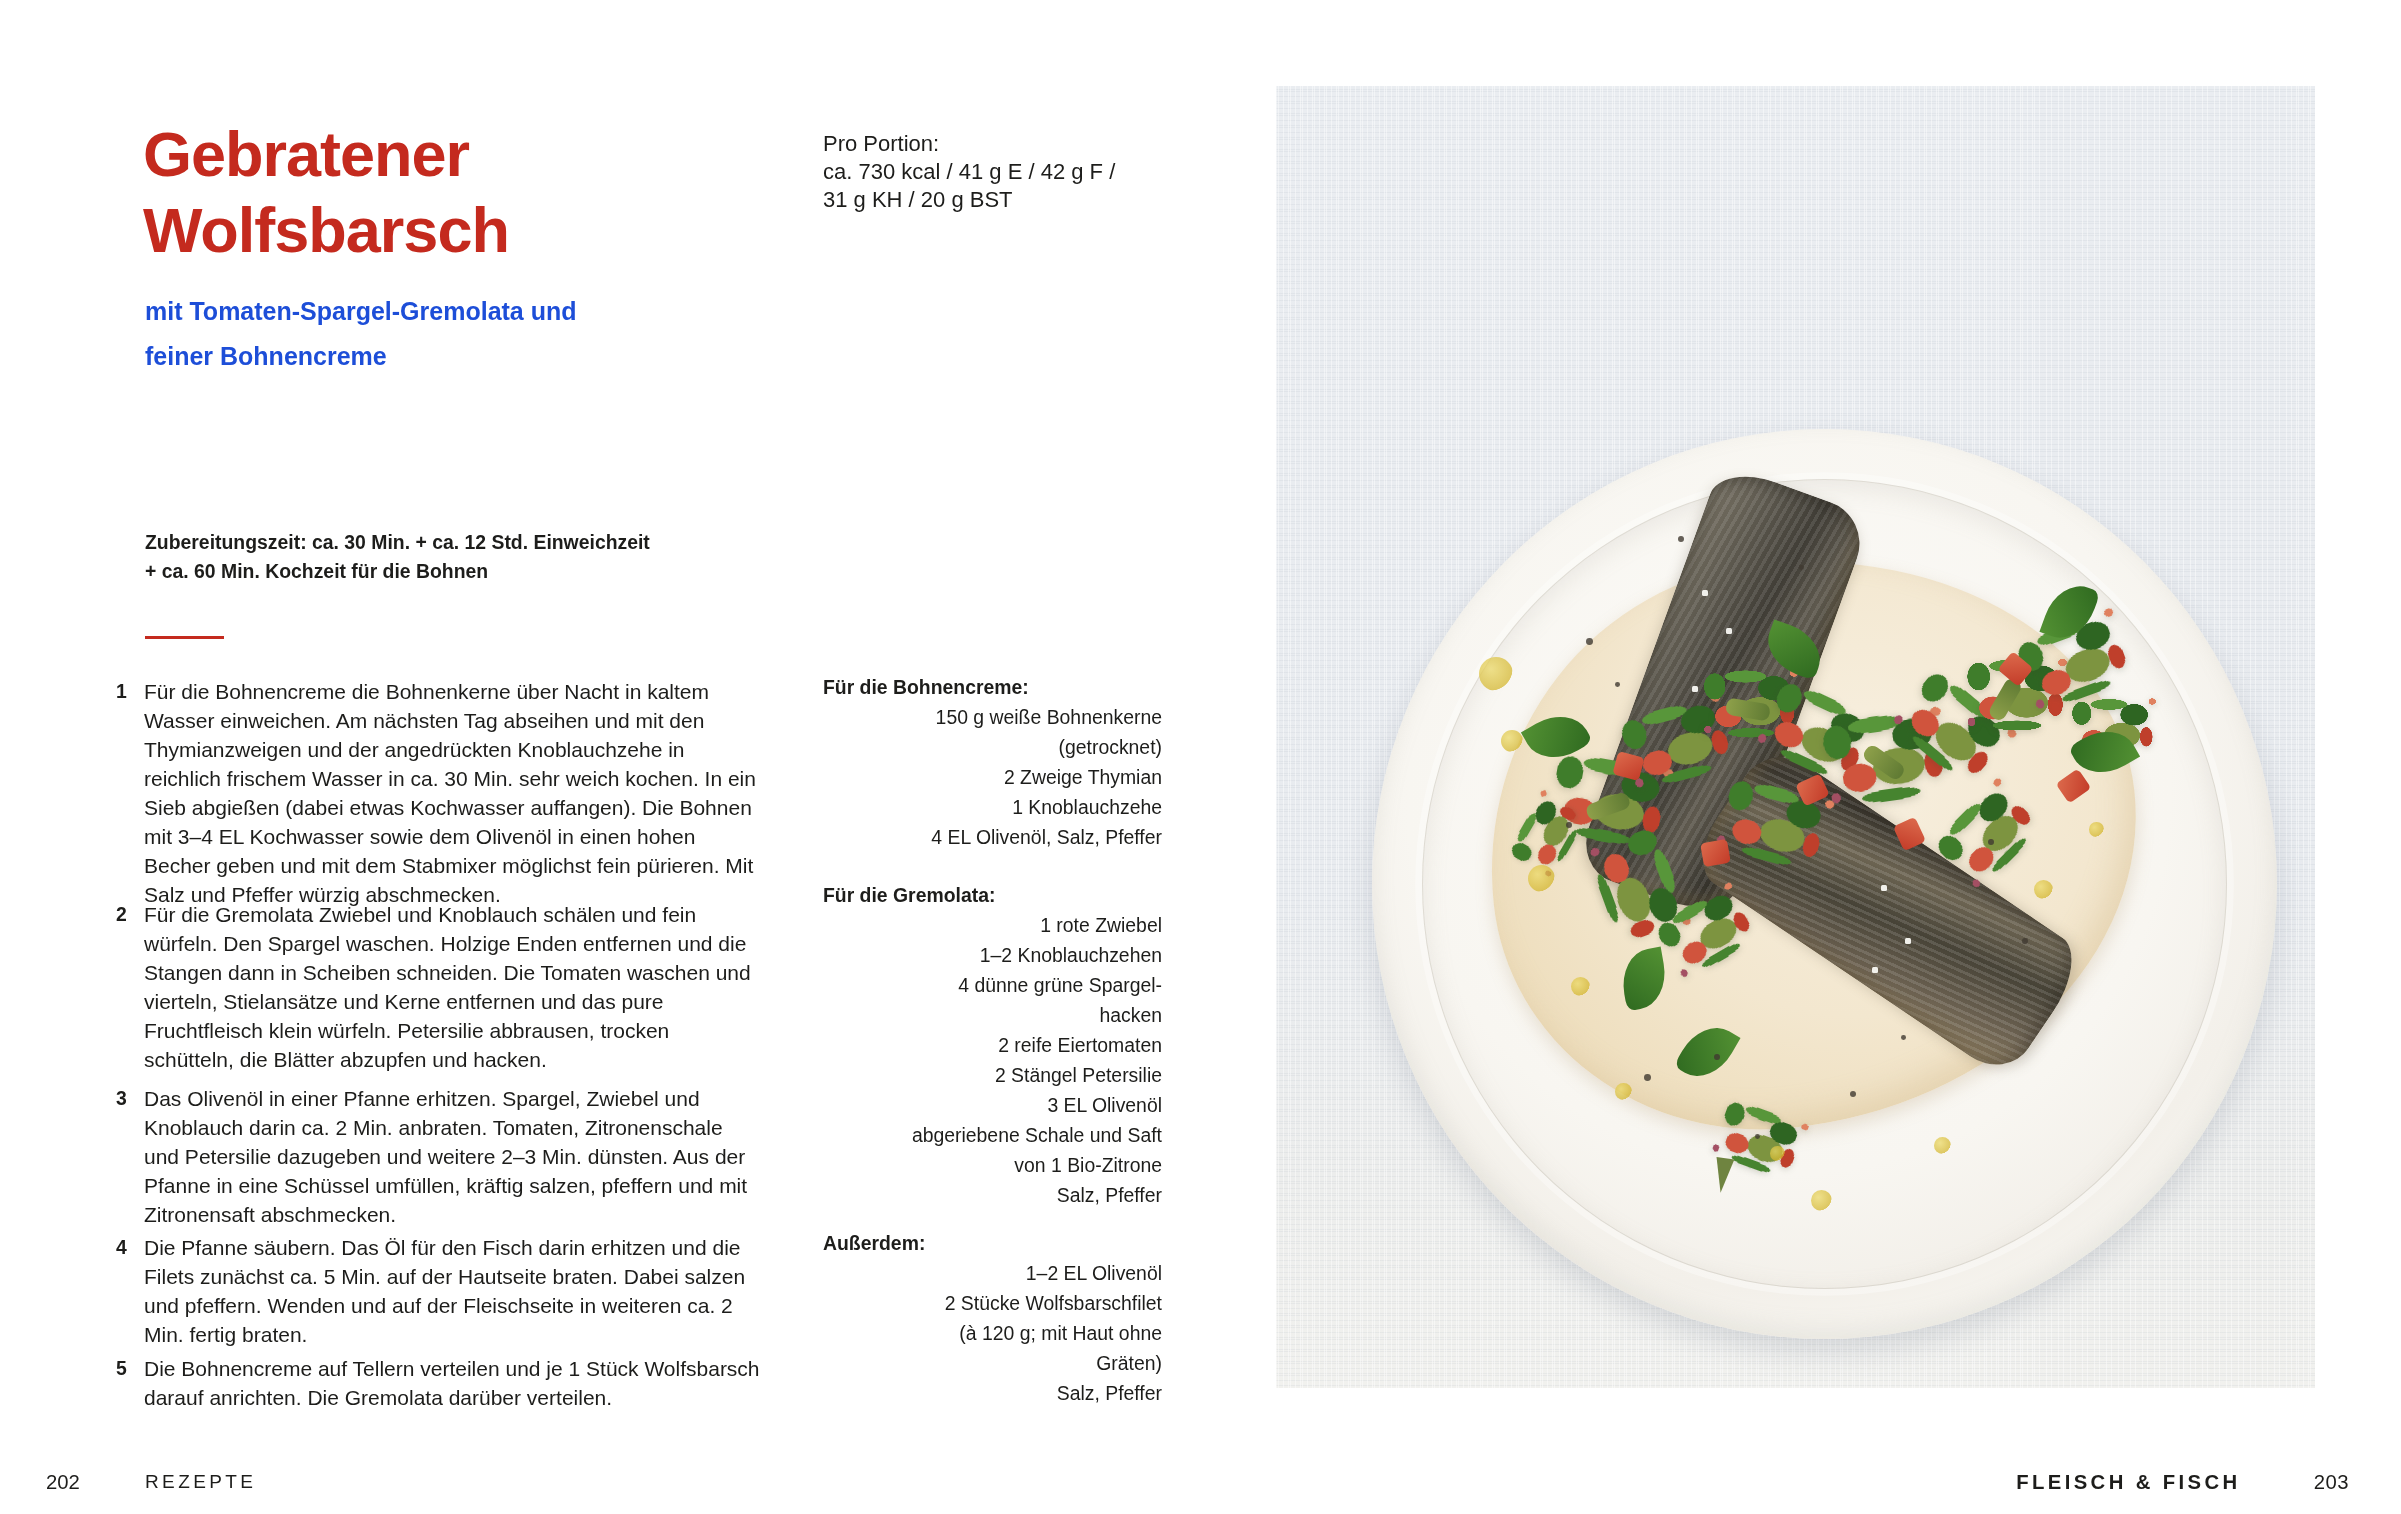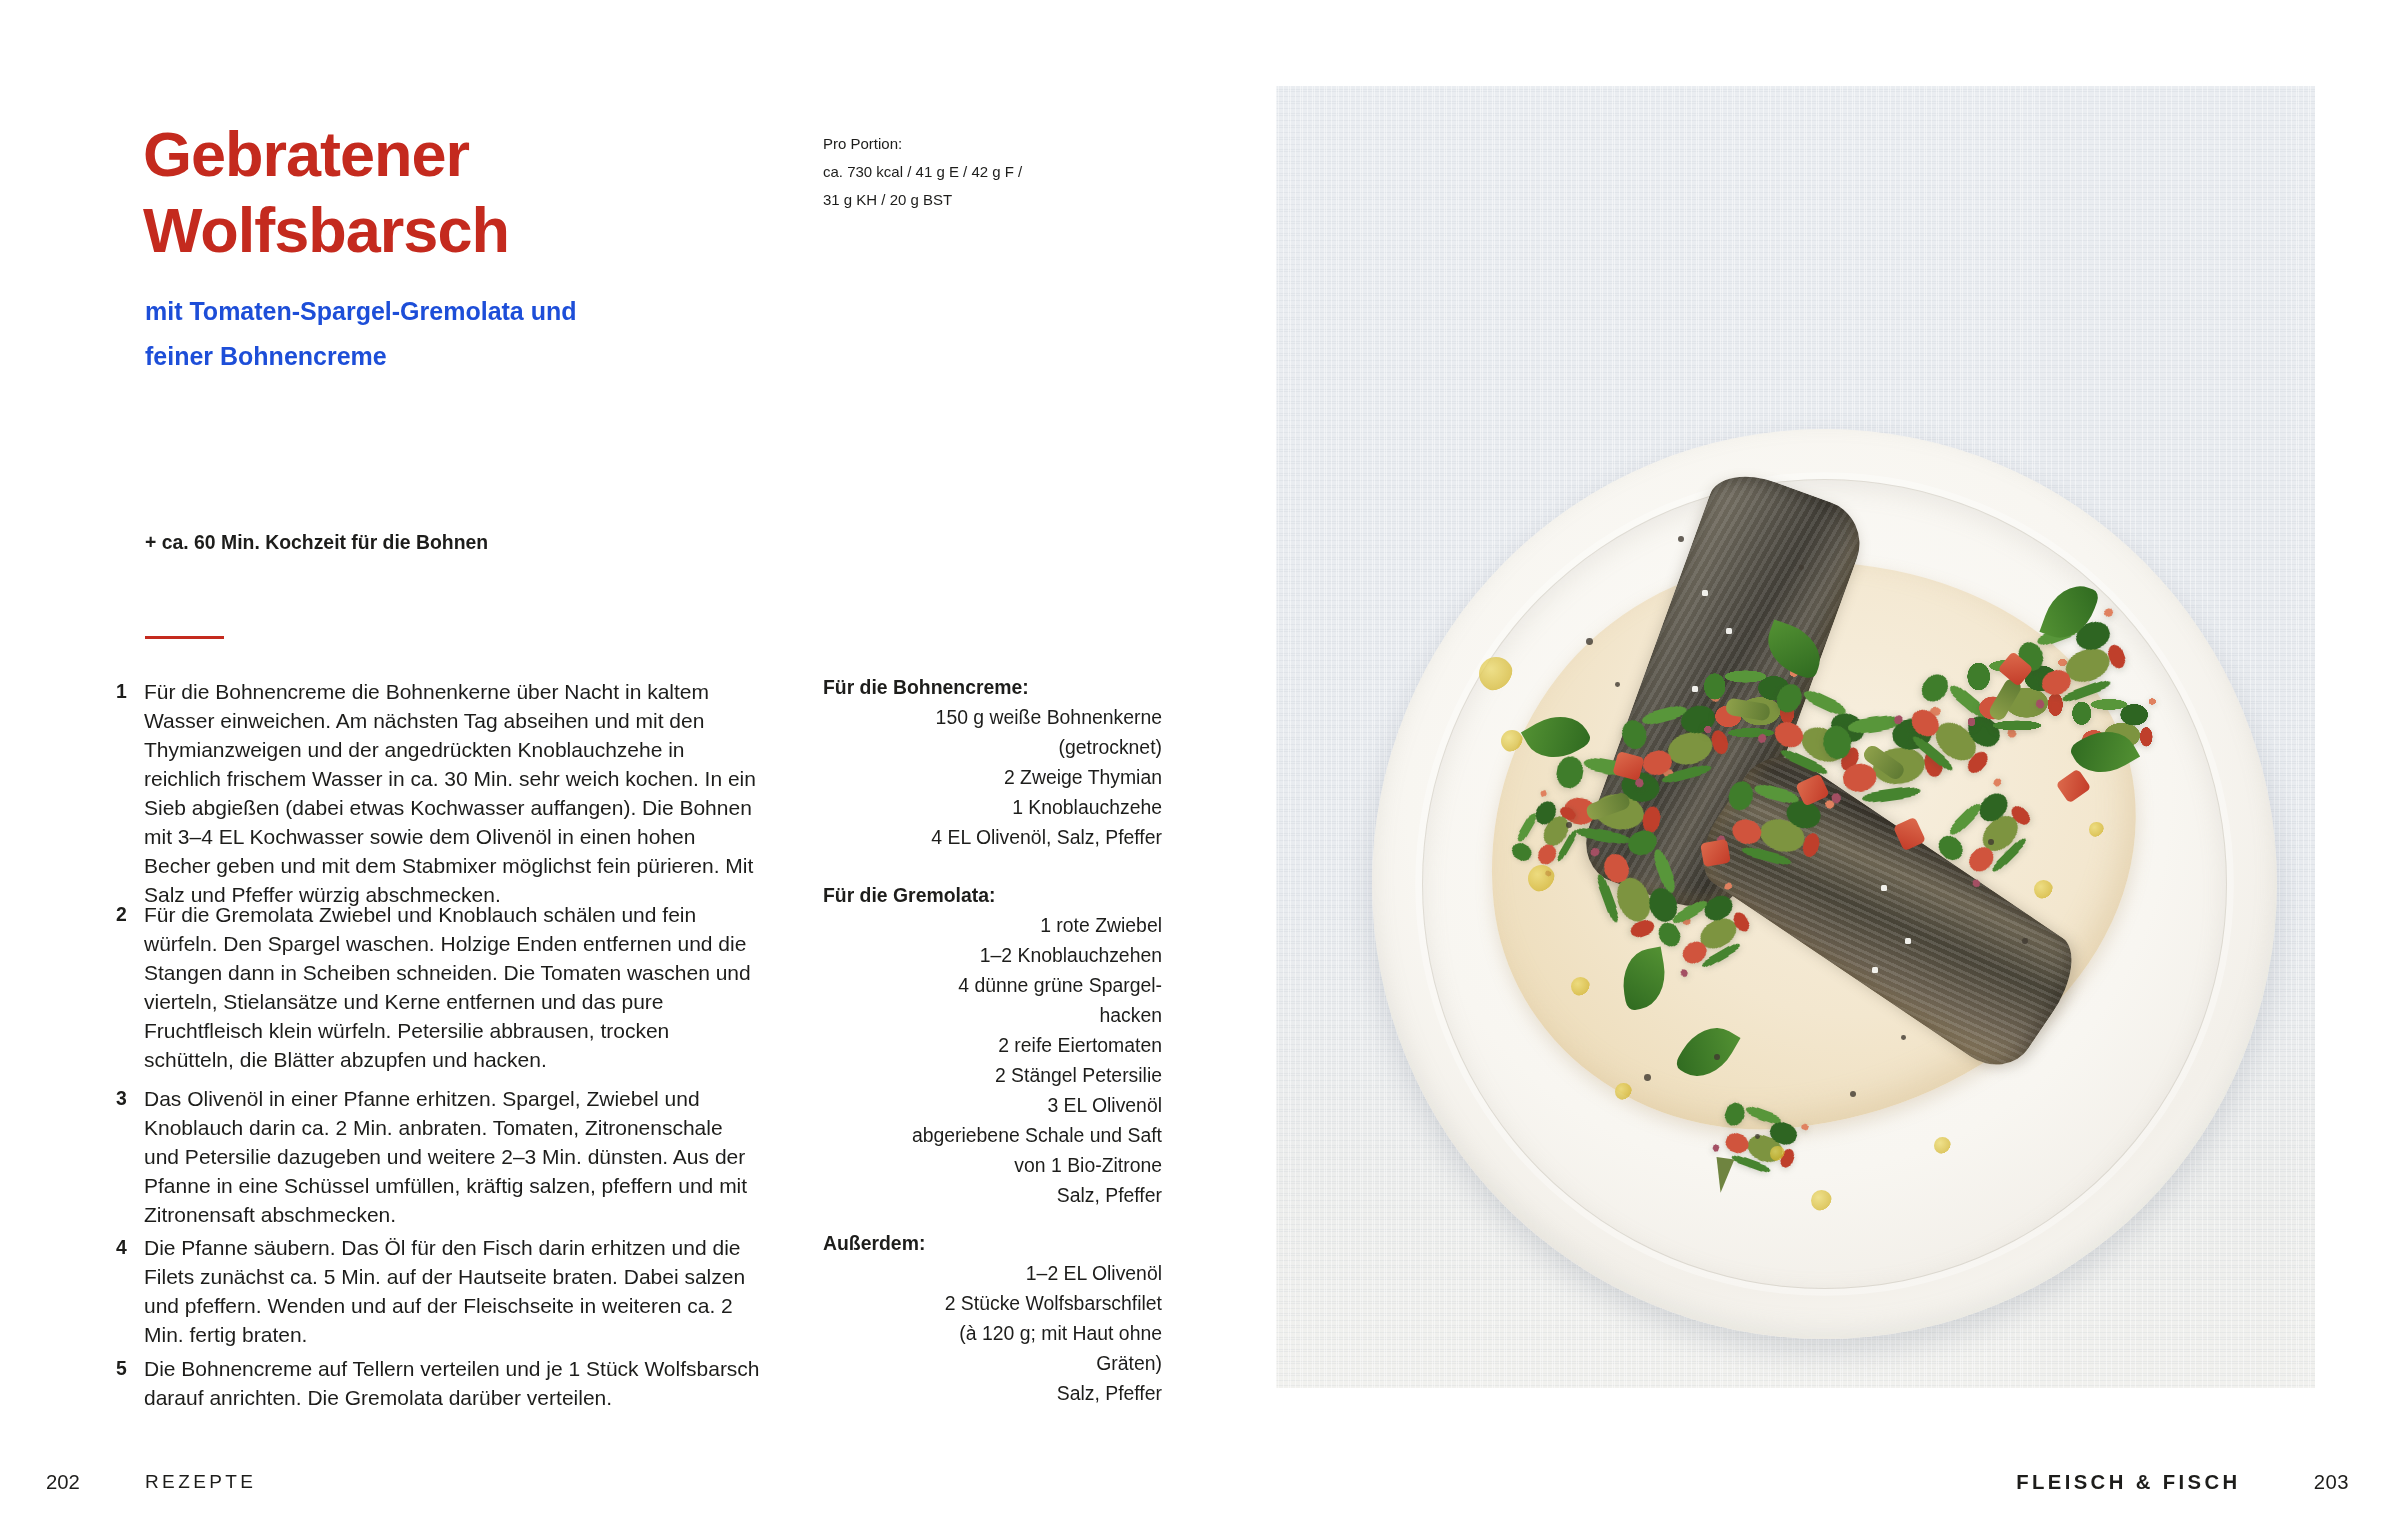--- a/index.html
+++ b/index.html
@@ -4,21 +4,21 @@
 <style>
   html,body{margin:0;padding:0;background:#ffffff;}
   .spread{position:relative;width:2380px;height:1515px;background:#ffffff;overflow:hidden;
           font-family:"Liberation Sans", sans-serif;color:#1d1d1b;}
 
   
   .title{position:absolute;left:143px;top:116px;font-size:63px;font-weight:700;
          line-height:76px;letter-spacing:-1px;color:#c42a1e;}
   .subtitle{position:absolute;left:145px;top:289px;font-size:25px;font-weight:700;
             line-height:45px;color:#1d4ed8;}
-  .nutrition{position:absolute;left:823px;top:130px;font-size:15px;line-height:28px;}
+  .nutrition{position:absolute;left:823px;top:130px;font-size:22px;line-height:28px;}
   .meta{position:absolute;left:145px;top:528px;font-size:19.4px;font-weight:700;line-height:29px;}
   .rule{position:absolute;left:145px;top:636px;width:79px;height:3.4px;background:#c42a1e;}
 
   .step{position:absolute;left:116px;width:647px;display:flex;}
   .step-num{flex:0 0 28px;font-size:19.4px;font-weight:700;line-height:29px;}
   .step-text{margin:0;font-size:21px;line-height:29px;}
 
   .ing-group{position:absolute;left:823px;width:339px;font-size:19.4px;line-height:30px;}
   .ing-head{font-weight:700;display:block;}
   .ing-item{display:block;text-align:right;}
@@ -97,20 +97,21 @@
     <div>feiner Bohnencreme</div>
   </div>
 
   <div class="nutrition">
     <div>Pro Portion:</div>
     <div>ca. 730 kcal / 41 g E / 42 g F /</div>
     <div>31 g KH / 20 g BST</div>
   </div>
 
   <div class="meta">
+    <div>Zubereitungszeit: ca. 30 Min. + ca. 12 Std. Einweichzeit</div>
     <div>+ ca. 60 Min. Kochzeit für die Bohnen</div>
   </div>
 
   <div class="rule"></div>
 
   <div class="step" style="top:677px">
     <span class="step-num">1</span>
     <p class="step-text">Für die Bohnencreme die Bohnenkerne über Nacht in kaltem Wasser einweichen. Am nächsten Tag abseihen und mit den Thymianzweigen und der angedrückten Knoblauchzehe in reichlich frischem Wasser in ca. 30 Min. sehr weich kochen. In ein Sieb abgießen (dabei etwas Kochwasser auffangen). Die Bohnen mit 3–4 EL Kochwasser sowie dem Olivenöl in einen hohen Becher geben und mit dem Stabmixer möglichst fein pürieren. Mit Salz und Pfeffer würzig abschmecken.</p>
   </div>
   <div class="step" style="top:900px">

